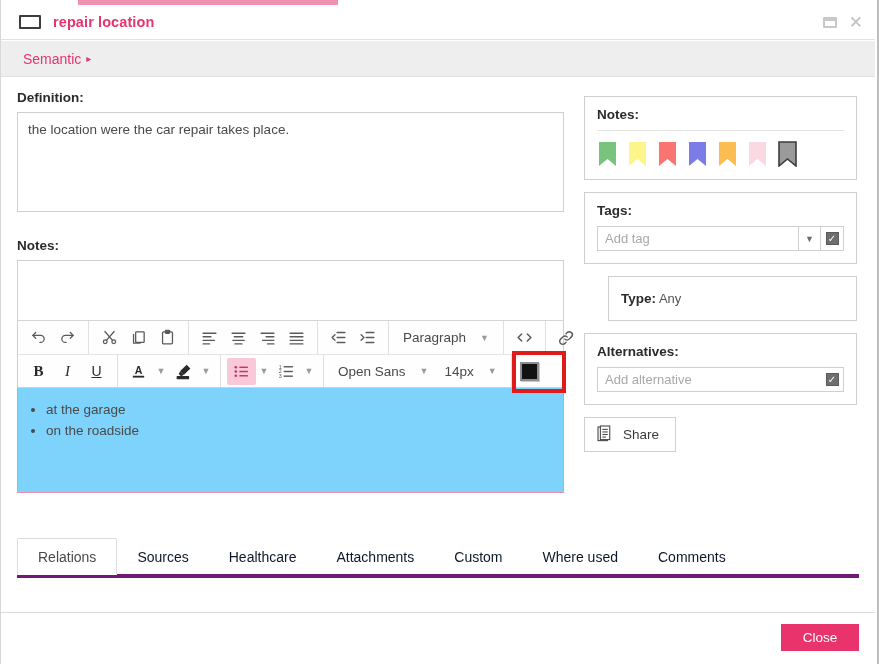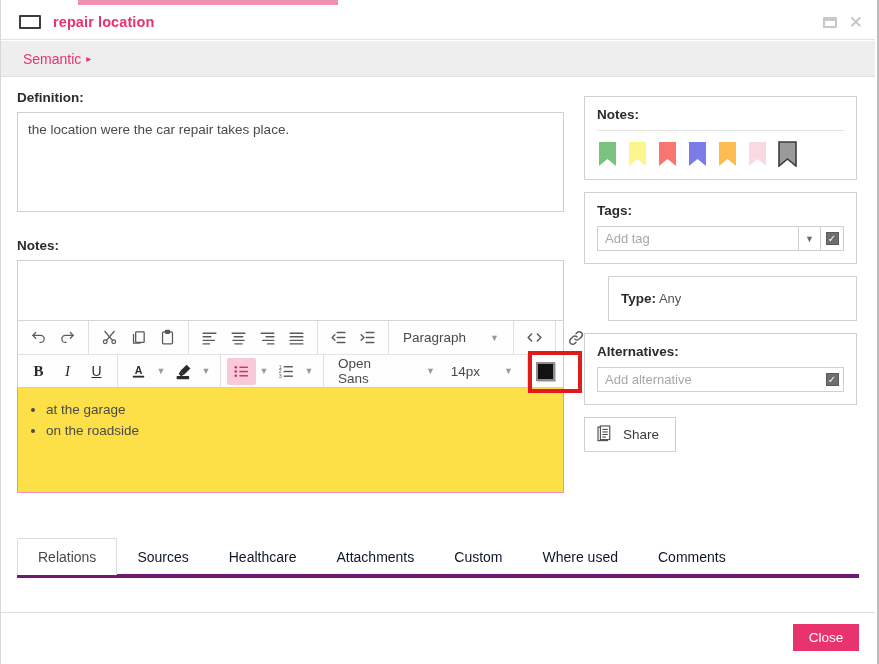--- a/index.html
+++ b/index.html
@@ -131,21 +131,21 @@
     border-radius: 2px;
   }
   .tb-btn svg { display: block; }
   .tb-btn.active { background: #f9c9da; }
   .tb-caret {
     width: 16px; height: 27px;
     display: flex; align-items: center; justify-content: center;
     cursor: pointer; color: #9a9a9a; font-size: 9px;
   }
   .tb-select {
-    display: flex; align-items: center; gap: 24px;
+    display: flex; align-items: center; gap: 14px;
     padding: 0 8px; height: 27px; cursor: pointer;
     color: #4a4a4a; font-size: 13.5px;
   }
   .tb-select .cv { color: #9a9a9a; font-size: 9px; }
   .tb-highlighted-wrap {
     position: relative;
     display: flex; align-items: center; justify-content: center;
     padding: 0 8px;
   }
   .red-ring {
@@ -159,21 +159,21 @@
     width: 19px; height: 19px;
     background: #121212;
     border: 2px solid #8e8e8e;
     box-shadow: 1px 1px 0 #c9c9c9;
   }
   
   .rte-content {
     width: 547px; height: 105px;
     border: 1px solid #f191b0;
     border-top: none;
-    background: #fde047;
+    background: #7dd3fc;
     padding: 6px 0 0 0;
   }
   .rte-content ul {
     margin: 6px 0 0 0; padding-left: 28px;
     color: #4a4a4a; font-size: 13.5px; line-height: 1.45;
   }
   .rte-content li { margin-bottom: 1px; }
   
   .right-col {
     position: absolute; left: 583px; top: 18px; width: 273px;
@@ -262,21 +262,21 @@
   }
   
   .footer {
     position: absolute; left: 0; right: 0; bottom: 0;
     height: 52px;
     border-top: 1px solid #dcdcdc;
     background: #ffffff;
   }
   .close-btn {
     position: absolute; right: 16px; top: 11px;
-    width: 66px; height: 27px;
+    width: 78px; height: 27px;
     background: #e8336d;
     color: #ffffff;
     border: none;
     font-family: "Liberation Sans", sans-serif;
     font-size: 13.5px;
     cursor: pointer;
   }
 </style>
 </head>
 <body>

